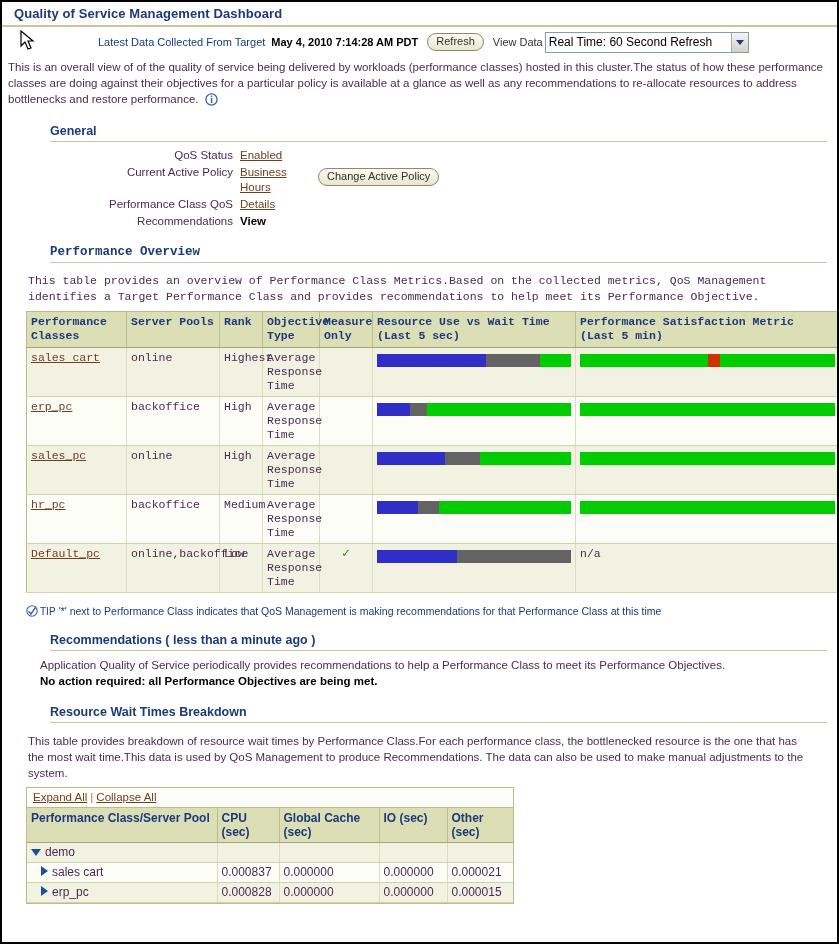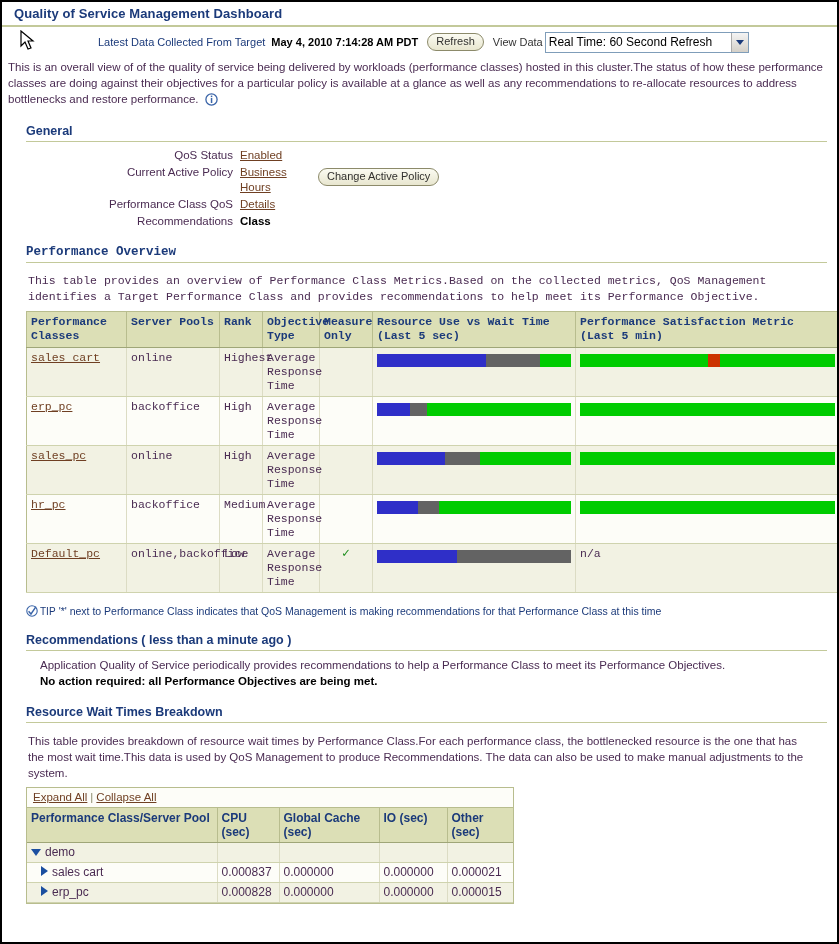--- a/index.html
+++ b/index.html
@@ -106,20 +106,21 @@
   .section {
     margin: 14px 10px 0 24px;
   }
   .sec-head {
     font-size: 12.5px;
     font-weight: bold;
     color: #1b3a7a;
     border-bottom: 1px solid #c3c99a;
     padding-bottom: 3px;
     margin-bottom: 6px;
+    margin-left: 24px;
   }
   .sec-body { padding-left: 2px; margin-left: 12px; }
   .sec-desc {
     color: #4a2b52;
     font-size: 11.5px;
     line-height: 16px;
     padding: 4px 12px 6px 2px;
   }
   
   .kv { display:flex; align-items:flex-start; margin: 2px 0; }
@@ -292,21 +293,21 @@
         <div class="kv-label">Current Active Policy</div>
         <div class="kv-value"><a>Business Hours</a></div>
         <div class="kv-btn"><span class="btn">Change Active Policy</span></div>
       </div>
       <div class="kv">
         <div class="kv-label">Performance Class QoS</div>
         <div class="kv-value"><a>Details</a></div>
       </div>
       <div class="kv">
         <div class="kv-label">Recommendations</div>
-        <div class="kv-value bold">Class</div>
+        <div class="kv-value bold">View</div>
       </div>
     </div>
   </div>
 
   <div class="section" style="margin-top:16px;font-family:Liberation Mono, monospace;">
     <div class="sec-head">Performance Overview</div>
     <div class="sec-desc">This table provides an overview of Performance Class Metrics.Based on the collected metrics, QoS Management identifies a Target Performance Class and provides recommendations to help meet its Performance Objective.</div>
     <table class="data" id="po-table" style="width:813px;">
       <colgroup>
         <col style="width:100px">

